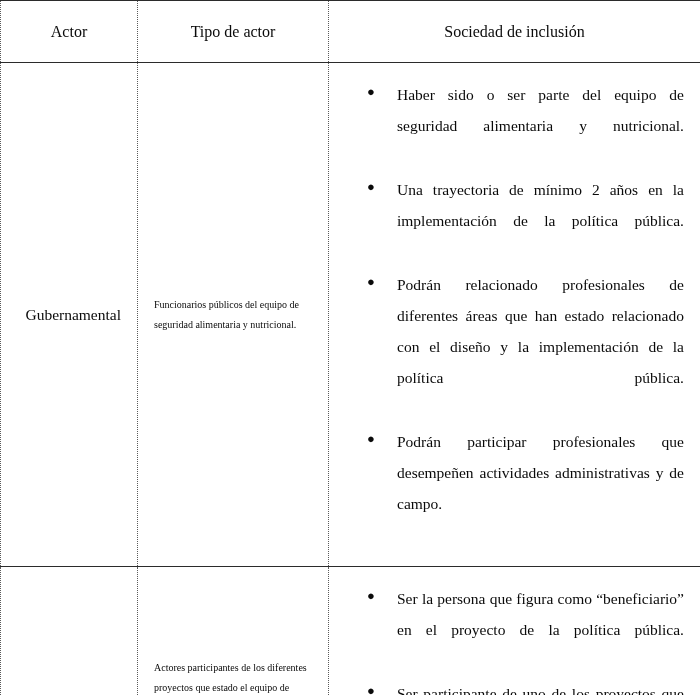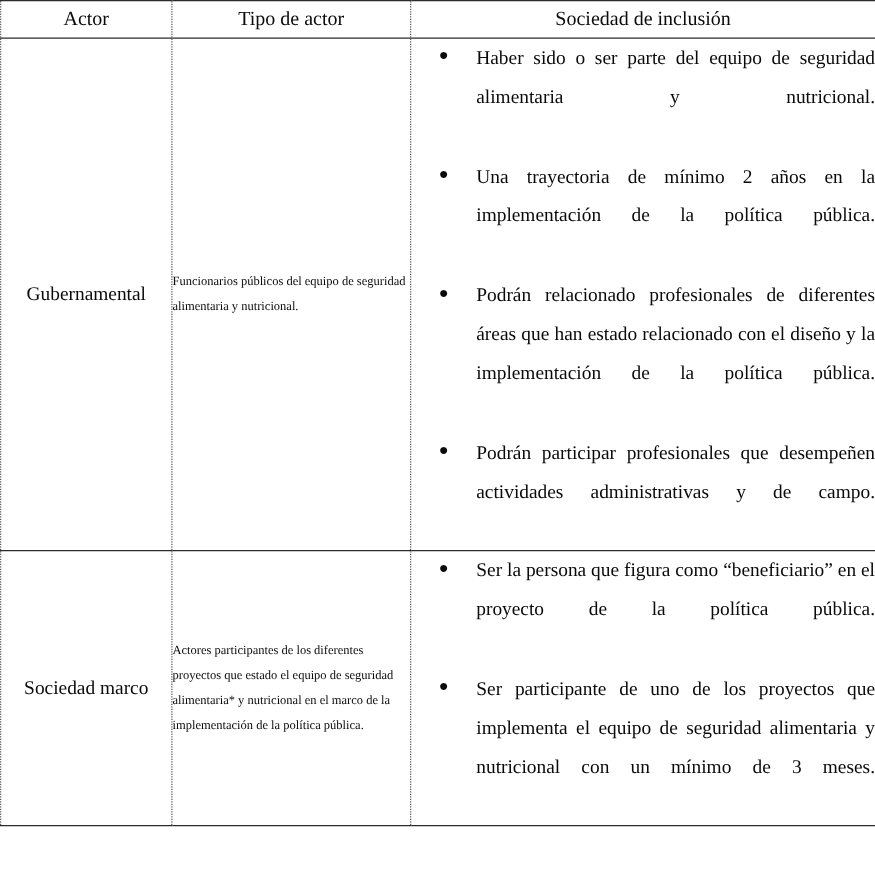--- a/index.html
+++ b/index.html
@@ -34,21 +34,21 @@
   col.c1 { width: 137px; }
   col.c2 { width: 191px; }
   col.c3 { width: 372px; }
 
   
   table.doc-table td,
   table.doc-table th {
     border-left: 1px dotted #5a5a5a;
     border-right: 1px dotted #5a5a5a;
     vertical-align: middle;
-    padding: 0;
+    padding: 16px;
   }
 
   thead th {
     border-top: 1.6px solid #2b2b2b;
     border-bottom: 1.6px solid #2b2b2b;
     font-weight: normal;
     font-size: 16px;
     text-align: center;
     height: 29px;
     line-height: 29px;
@@ -58,21 +58,21 @@
   tbody tr.row-sep td {
     border-top: 1.6px solid #2b2b2b;
   }
 
   tbody tr.last-row td {
     border-bottom: 1.6px solid #2b2b2b;
   }
 
   
   td.actor-cell {
-    text-align: center;
+    text-align: right;
     vertical-align: middle;
     font-size: 15.5px;
     padding: 0 6px;
   }
 
   
   td.type-cell {
     text-align: left;
     vertical-align: middle;
     padding: 6px 10px 6px 12px;

